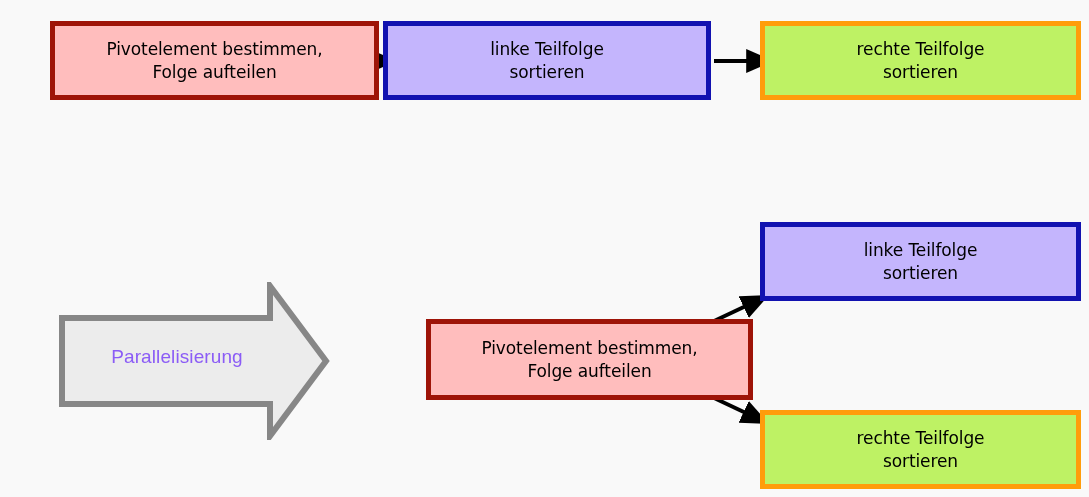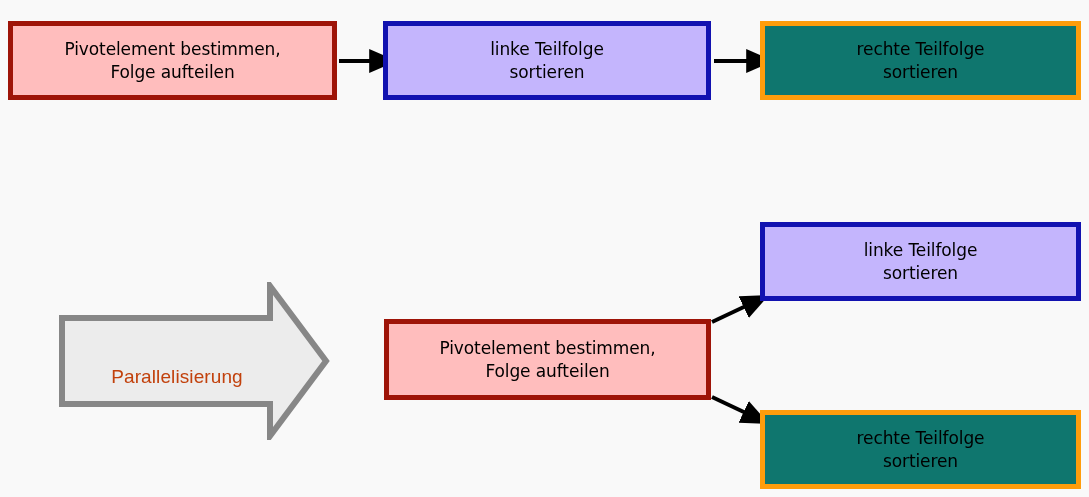--- a/index.html
+++ b/index.html
@@ -34,27 +34,28 @@
   }
   .node .label {
     display: block;
     width: 100%;
     padding: 0 6px;
     white-space: pre-line;
   }
   .node.red {
     background: #ffbdbd;
     border: 5px solid #9e1408;
+    margin-left: 42px;
   }
   .node.blue {
     background: #c4b5fd;
     border: 5px solid #1212b0;
   }
   .node.yellow {
-    background: #0f766e;
+    background: #bef264;
     border: 5px solid #ff9d0b;
   }
 
   
   #n-top-red    { left: 8px;   top: 21px;  width: 329px; height: 79px; }
   #n-top-blue   { left: 383px; top: 21px;  width: 328px; height: 79px; }
   #n-top-yellow { left: 760px; top: 21px;  width: 321px; height: 79px; }
 
   
   #n-bot-red    { left: 384px; top: 319px; width: 327px; height: 81px; }
@@ -76,29 +77,29 @@
   #par-arrow {
     position: absolute;
     left: 58px;
     top: 282px;
     width: 272px;
     height: 158px;
   }
   #par-arrow-label {
     position: absolute;
     left: 62px;
-    top: 298px;
+    top: 278px;
     width: 230px;
     height: 158px;
     display: flex;
     align-items: center;
     justify-content: center;
     font-family: "Liberation Sans", sans-serif;
     font-size: 19px;
-    color: #c2410c;
+    color: #8b5cf6;
     letter-spacing: 0.1px;
   }
 </style>
 </head>
 <body>
 
 <div id="canvas">
 
   <svg class="edges" viewBox="0 0 1089 497">
     <defs>

